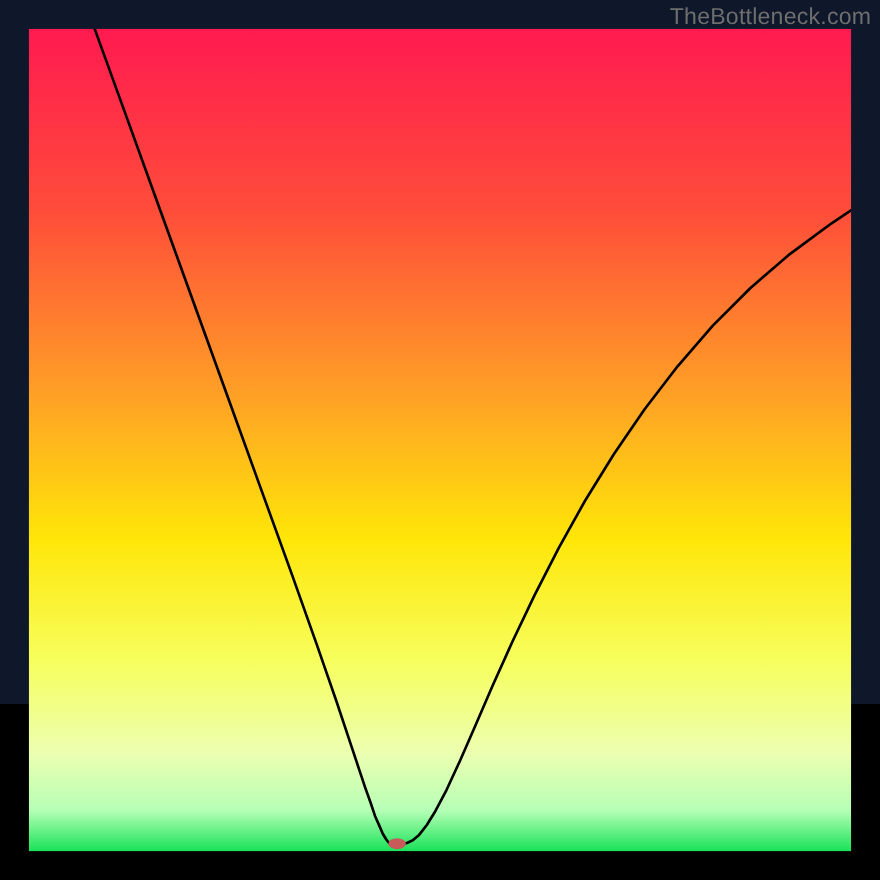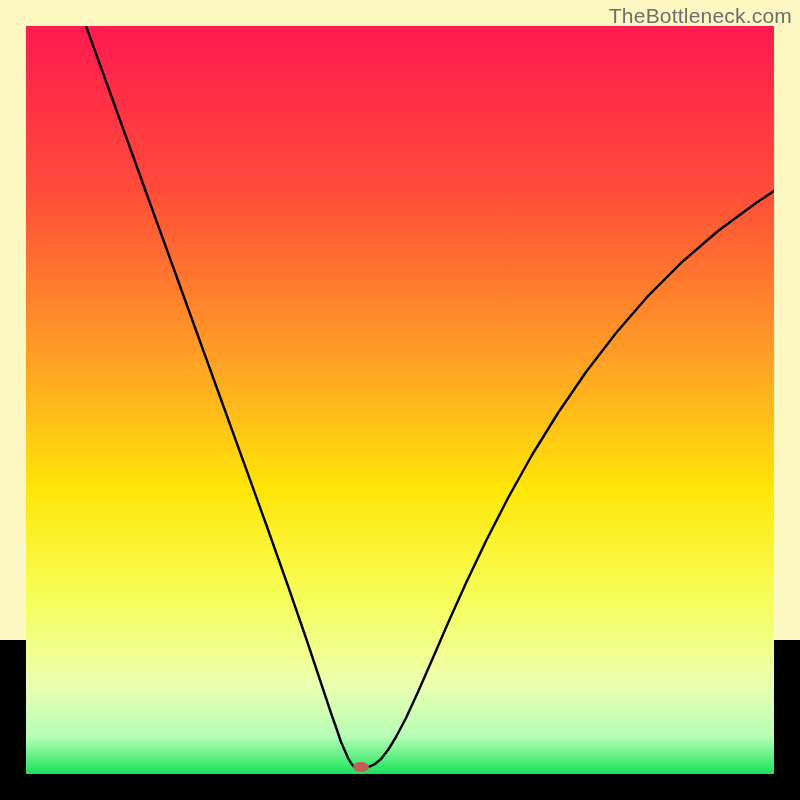--- a/index.html
+++ b/index.html
@@ -10,21 +10,21 @@
     background: #000;
     overflow: hidden;
     font-family: Arial, Helvetica, sans-serif;
   }
   .frame {
     position: absolute;
     left: 0;
     top: 0;
     width: 800px;
     height: 640px;
-    background: #fef9c3;
+    background: #0f172a;
     text-align: center;
   }
   .plot-area {
     position: absolute;
     left: 26px;
     top: 26px;
     width: 748px;
     height: 748px;
     overflow: hidden;
   }

